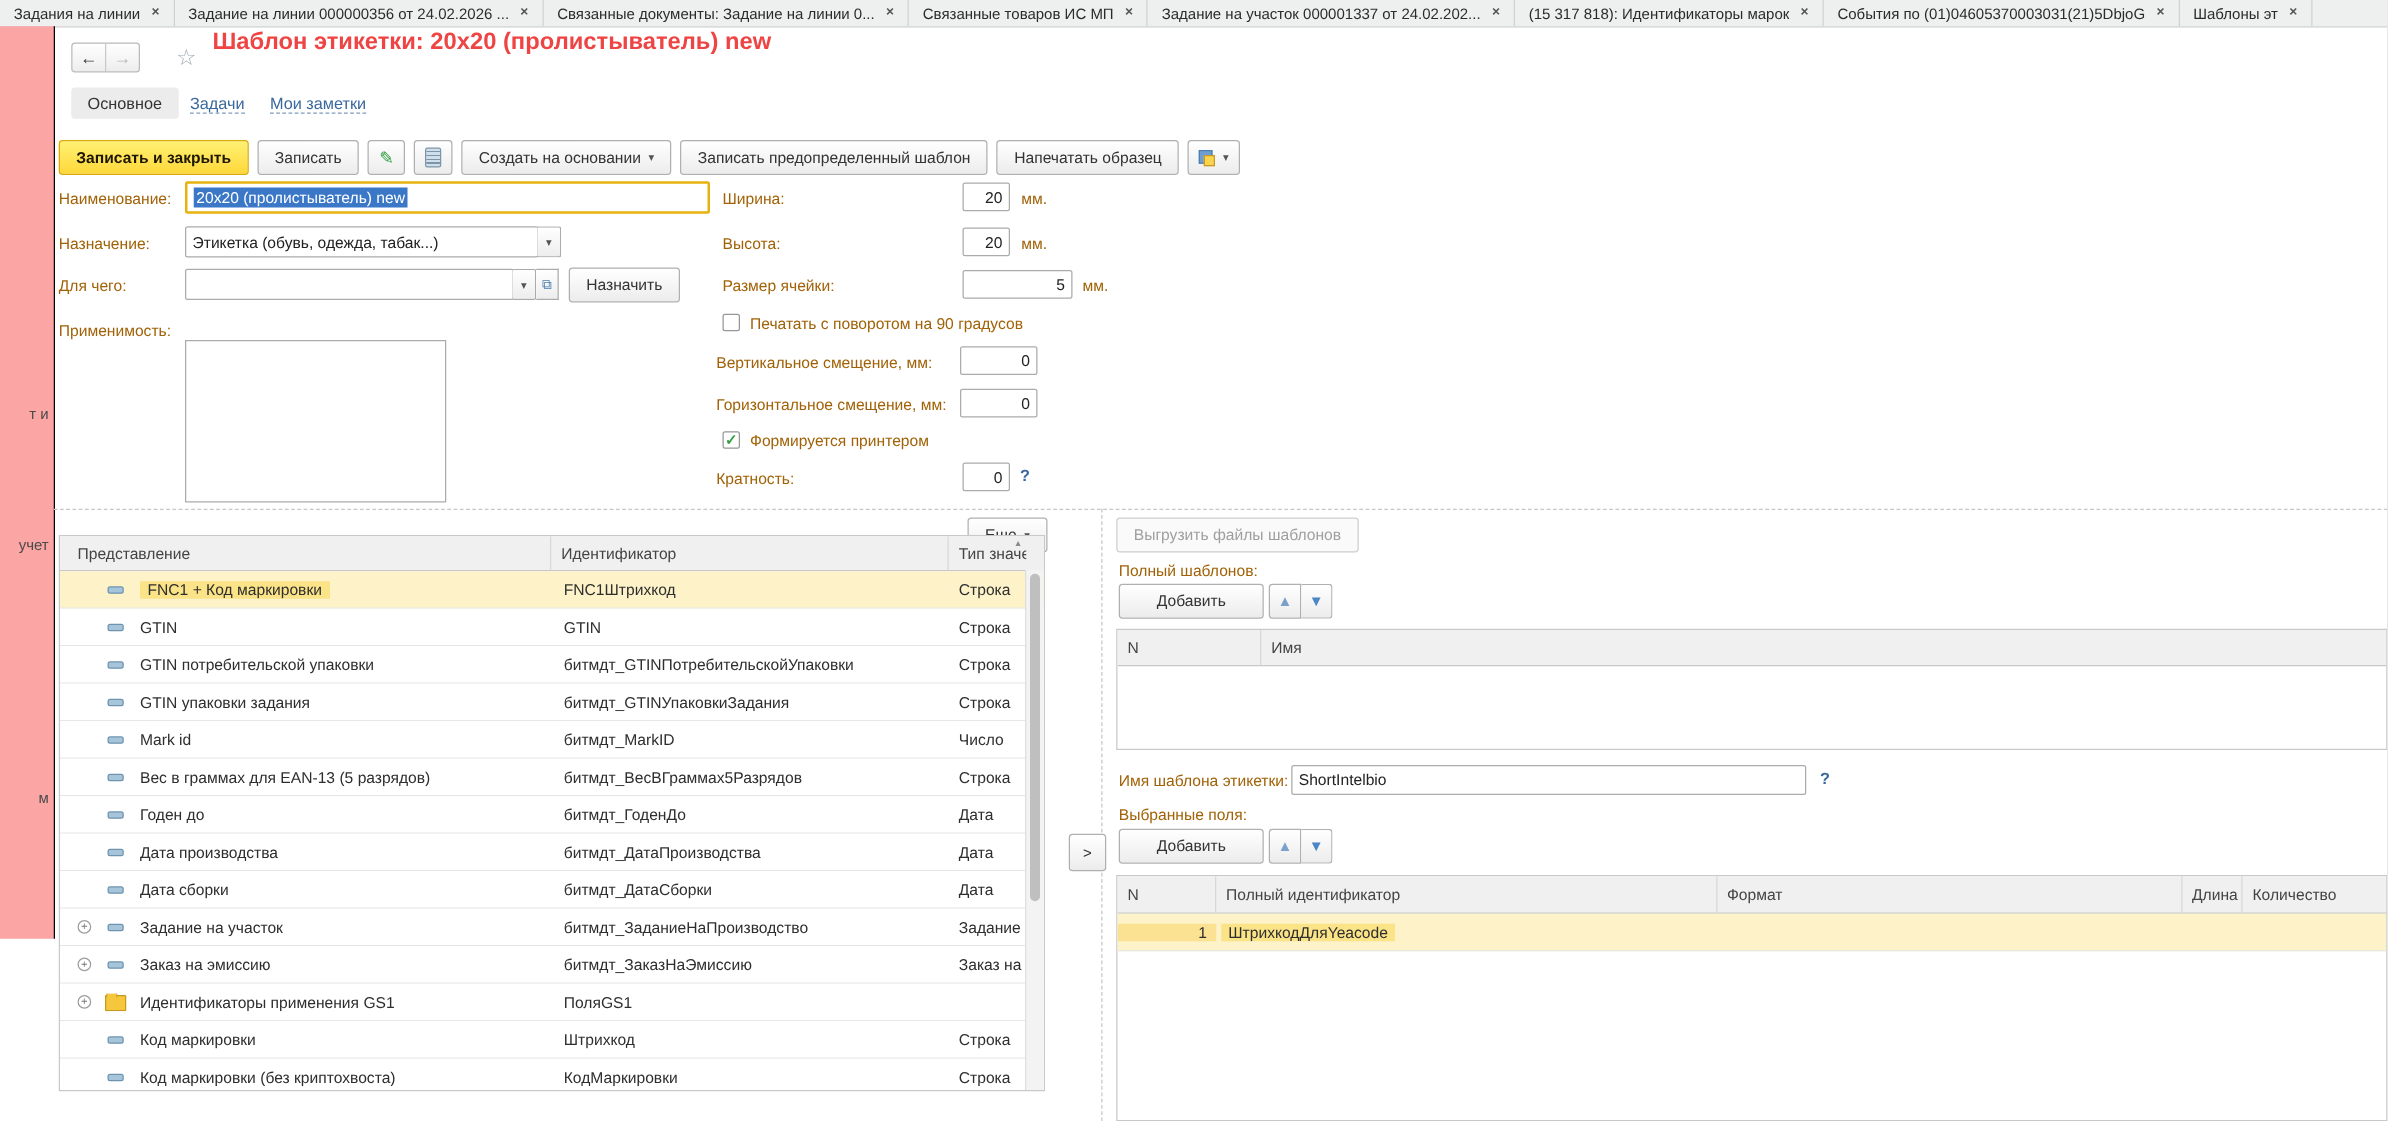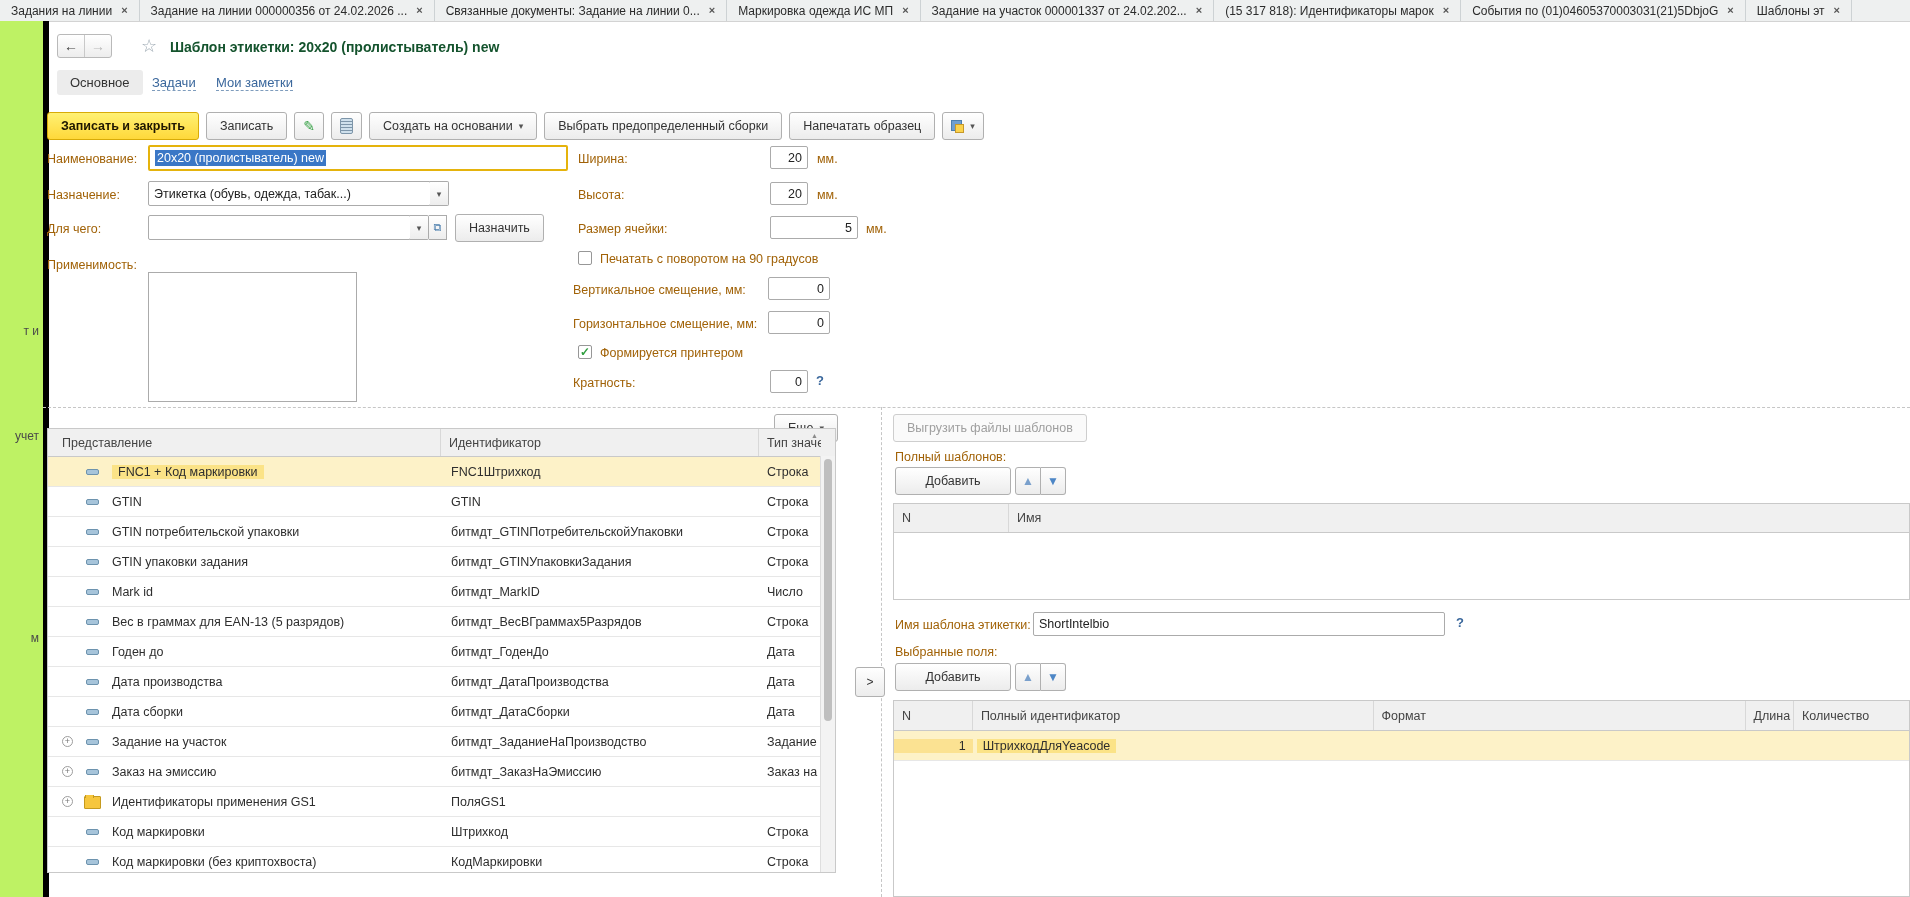--- a/index.html
+++ b/index.html
@@ -7,32 +7,32 @@
           font-family:"Liberation Sans",sans-serif;color:#2e2e2e;}
 
   
   .tabbar{position:absolute;left:0;top:0;width:1910px;height:21px;background:#eef0f0;
           border-bottom:1px solid #d3d3d3;display:flex;overflow:hidden;}
   .tab{display:flex;align-items:center;gap:9px;padding:0 11px;height:21px;
        border-right:1px solid #cdd2d4;font-size:12px;color:#2b2b2b;white-space:nowrap;cursor:default;}
   .tab-close{font-size:11px;font-weight:bold;color:#555;line-height:1;}
 
   
-  .sidebar{position:absolute;left:0;top:21px;width:43px;height:876px;background:#bef264;
-           border-right:6px solid #000000;}
+  .sidebar{position:absolute;left:0;top:21px;width:43px;height:730px;background:#fca5a5;
+           border-right:1px solid #000000;}
   .sb-frag{position:absolute;right:4px;font-size:12px;color:#4a4a4a;white-space:nowrap;}
 
   
   .navgroup{position:absolute;left:57px;top:34px;display:flex;border:1px solid #b9b9b9;border-radius:3px;
             overflow:hidden;background:linear-gradient(#ffffff,#ededed);}
   .navbtn{width:26px;height:22px;display:flex;align-items:center;justify-content:center;font-size:14px;}
   .navbtn.back{color:#3c3c3c;border-right:1px solid #c9c9c9;}
   .navbtn.fwd{color:#b9b9b9;}
   .star{position:absolute;left:141px;top:35px;font-size:18px;color:#9fabb4;}
-  .title{position:absolute;left:170px;top:39px;font-size:14px;font-weight:bold;color:#14532d;}
+  .title{position:absolute;left:170px;top:23px;font-size:19px;font-weight:bold;color:#ef4444;}
 
   .chip{position:absolute;left:57px;top:70px;background:#ececec;border-radius:3px;
         padding:5px 13px;font-size:13px;color:#333;}
   .navlink{position:absolute;top:75px;font-size:13px;color:#3a679c;border-bottom:1px dashed #7e9cbd;
            text-decoration:none;cursor:pointer;}
 
   
   .toolbar{position:absolute;left:47px;top:112px;display:flex;gap:7px;align-items:center;}
   .btn{height:26px;display:inline-flex;align-items:center;gap:6px;padding:0 13px;font-size:12.5px;color:#333;
        background:linear-gradient(#ffffff,#ececec);border:1px solid #b0b0b0;border-radius:3px;white-space:nowrap;cursor:pointer;}
@@ -125,21 +125,21 @@
       <span class="tab-label">Задание на линии 000000356 от 24.02.2026 ...</span>
       <span class="tab-close">×</span>
     </div>
 
     <div class="tab">
       <span class="tab-label">Связанные документы: Задание на линии 0...</span>
       <span class="tab-close">×</span>
     </div>
 
     <div class="tab">
-      <span class="tab-label">Маркировка одежда ИС МП</span>
+      <span class="tab-label">Связанные товаров ИС МП</span>
       <span class="tab-close">×</span>
     </div>
 
     <div class="tab">
       <span class="tab-label">Задание на участок 000001337 от 24.02.202...</span>
       <span class="tab-close">×</span>
     </div>
 
     <div class="tab">
       <span class="tab-label">(15 317 818): Идентификаторы марок</span>
@@ -180,21 +180,21 @@
     <div class="btn iconbtn">
         <span class="pen-glyph">✎</span>
       </div>
     <div class="btn iconbtn">
         <span class="list-glyph"></span>
       </div>
     <div class="btn">
         <span>Создать на основании</span>
         <span class="caret">▾</span>
       </div>
-    <div class="btn">Выбрать предопределенный сборки</div>
+    <div class="btn">Записать предопределенный шаблон</div>
     <div class="btn">Напечатать образец</div>
     <div class="btn iconbtn">
       <span class="mini-ico">
           <i class="a"></i>
           <i class="b"></i>
         </span>
       <span class="caret">▾</span>
     </div>
   </div>
 

